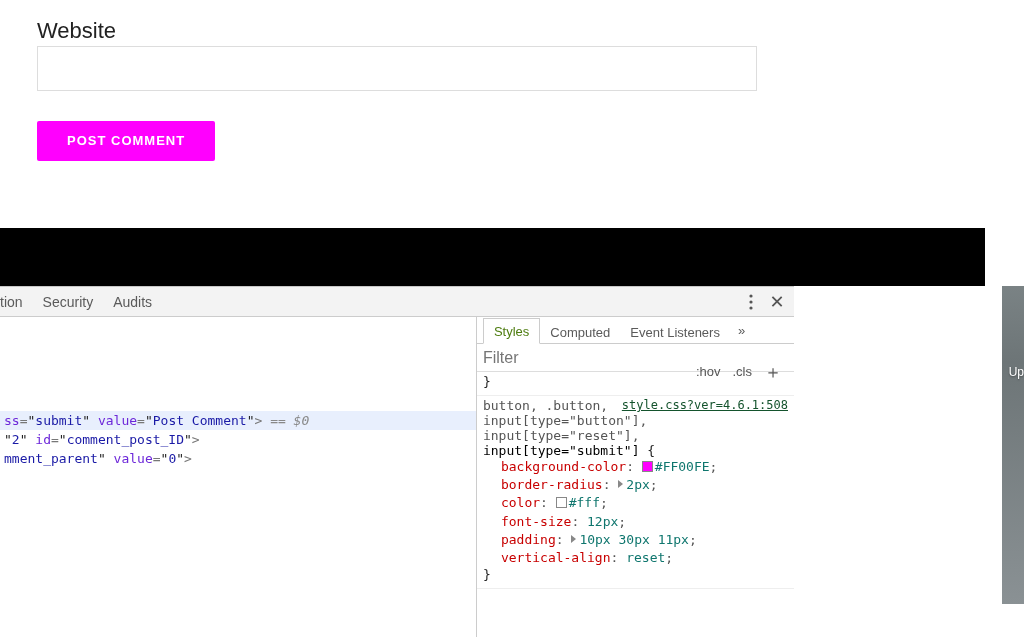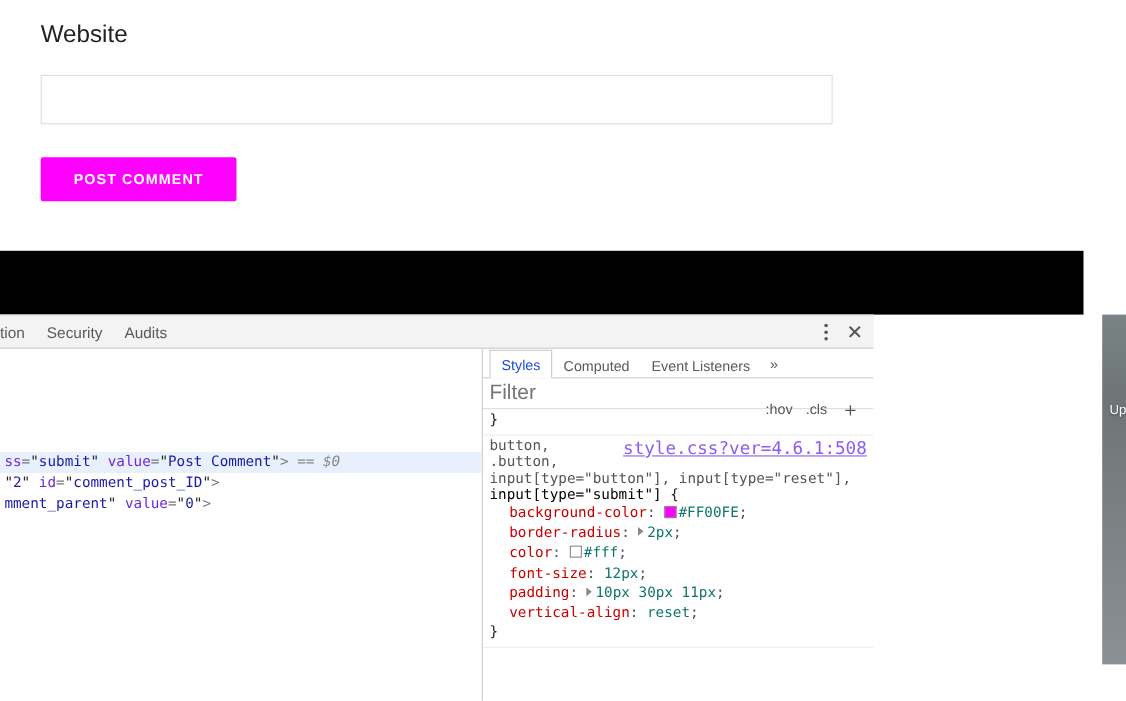--- a/index.html
+++ b/index.html
@@ -1,21 +1,21 @@
 <!DOCTYPE html>
 <html><head>
 <meta charset="utf-8">
 <style>
   * { box-sizing: border-box; margin: 0; padding: 0; }
   html, body { width: 1024px; height: 637px; font-family: Arial, Helvetica, sans-serif; overflow: hidden; background: #fff; }
 
   
   .page-area { position: relative; height: 286px; background: #fff; }
   .form-wrap { position: absolute; left: 37px; top: 18px; }
-  .form-label { font-size: 22px; color: #222; margin-bottom: 24px; font-family: "Helvetica Neue", Arial, sans-serif; }
+  .form-label { font-size: 22px; color: #222; margin-bottom: 2px; font-family: "Helvetica Neue", Arial, sans-serif; }
   .text-input {
     display: block;
     width: 720px;
     height: 45px;
     border: 1px solid #ddd;
     background: #fff;
     padding: 6px 10px;
     font-size: 14px;
     margin-bottom: 30px;
   }
@@ -133,54 +133,54 @@
   .styles-tab {
     padding: 5px 10px 4px;
     cursor: pointer;
     position: relative;
     top: 1px;
   }
   .styles-tab.active {
     background: #fff;
     border: 1px solid #ccc;
     border-bottom: 1px solid #fff;
-    color: #1d4ed8;
+    color: #4d7c0f;
     margin-top: 16px;
   }
   .styles-more { padding: 5px 8px; cursor: pointer; }
 
   .styles-toolbar {
     height: 28px;
     display: flex;
     align-items: center;
     border-bottom: 1px solid #ddd;
     font-family: "Lucida Grande", Arial, sans-serif;
     font-size: 13px;
     color: #888;
     padding: 0 6px;
   }
   .styles-filter {
     flex: 1;
     border: none;
     outline: none;
-    font-size: 19px;
+    font-size: 16px;
     color: #888;
     background: transparent;
   }
   .tb-item { padding: 0 6px; color: #555; cursor: pointer; margin-top: 28px; }
   .tb-plus { font-size: 18px; line-height: 1; }
 
   .rule-block { padding: 2px 6px 6px 6px; border-bottom: 1px solid #eee; }
   .rule-selector { color: #555; }
   .rule-selector .matched { color: #000; }
   .rule-source {
     float: right;
-    color: #8b5cf6;
+    color: #14532d;
     text-decoration: underline;
-    font-size: 16px;
+    font-size: 12px;
   }
   .decl { padding-left: 18px; line-height: 1.4; }
   .prop { color: #c80000; }
   .val  { color: #0f766e; }
   .colon { color: #555; }
   .tri::before {
     content: "";
     display: inline-block;
     border-left: 5px solid #888;
     border-top: 4px solid transparent;

